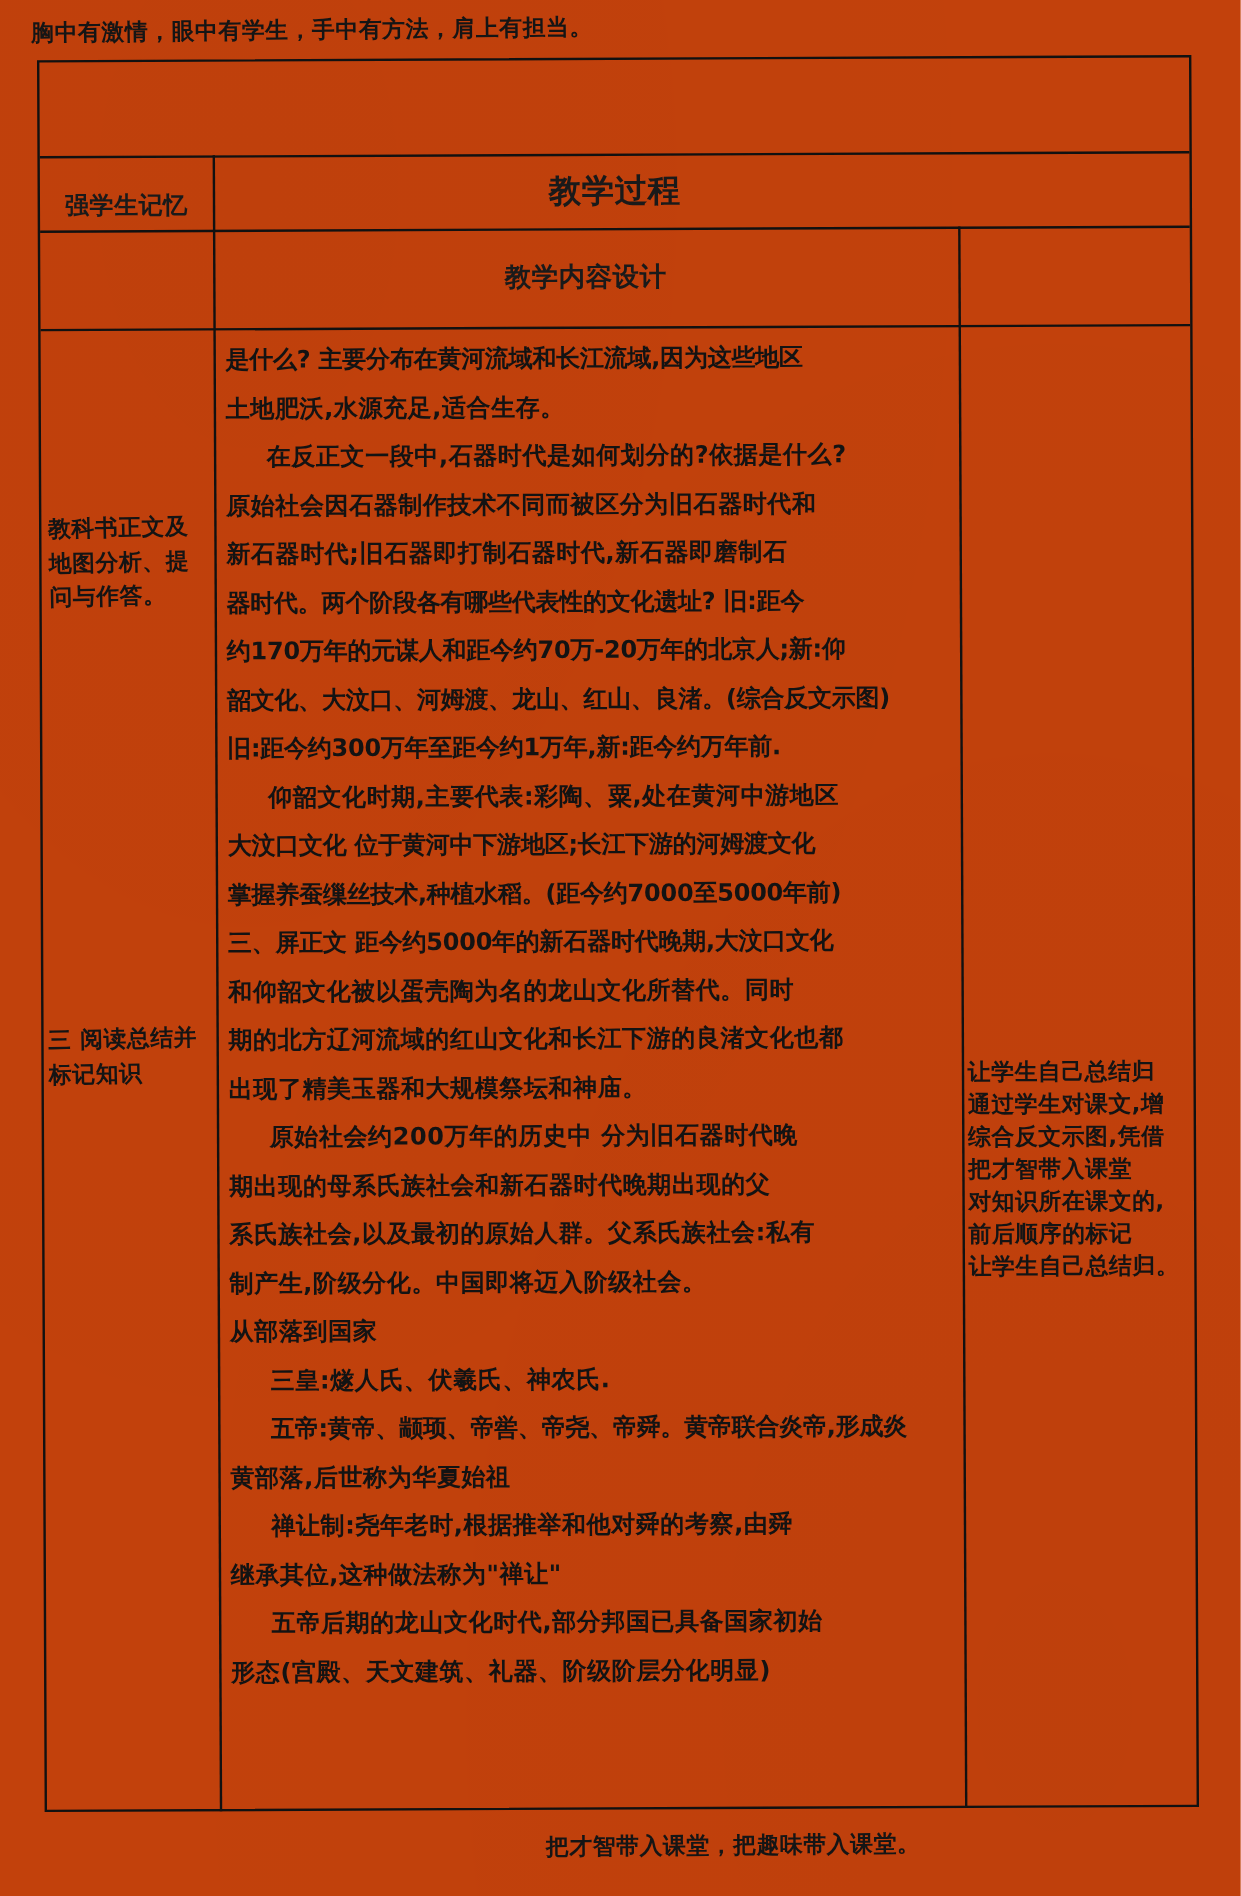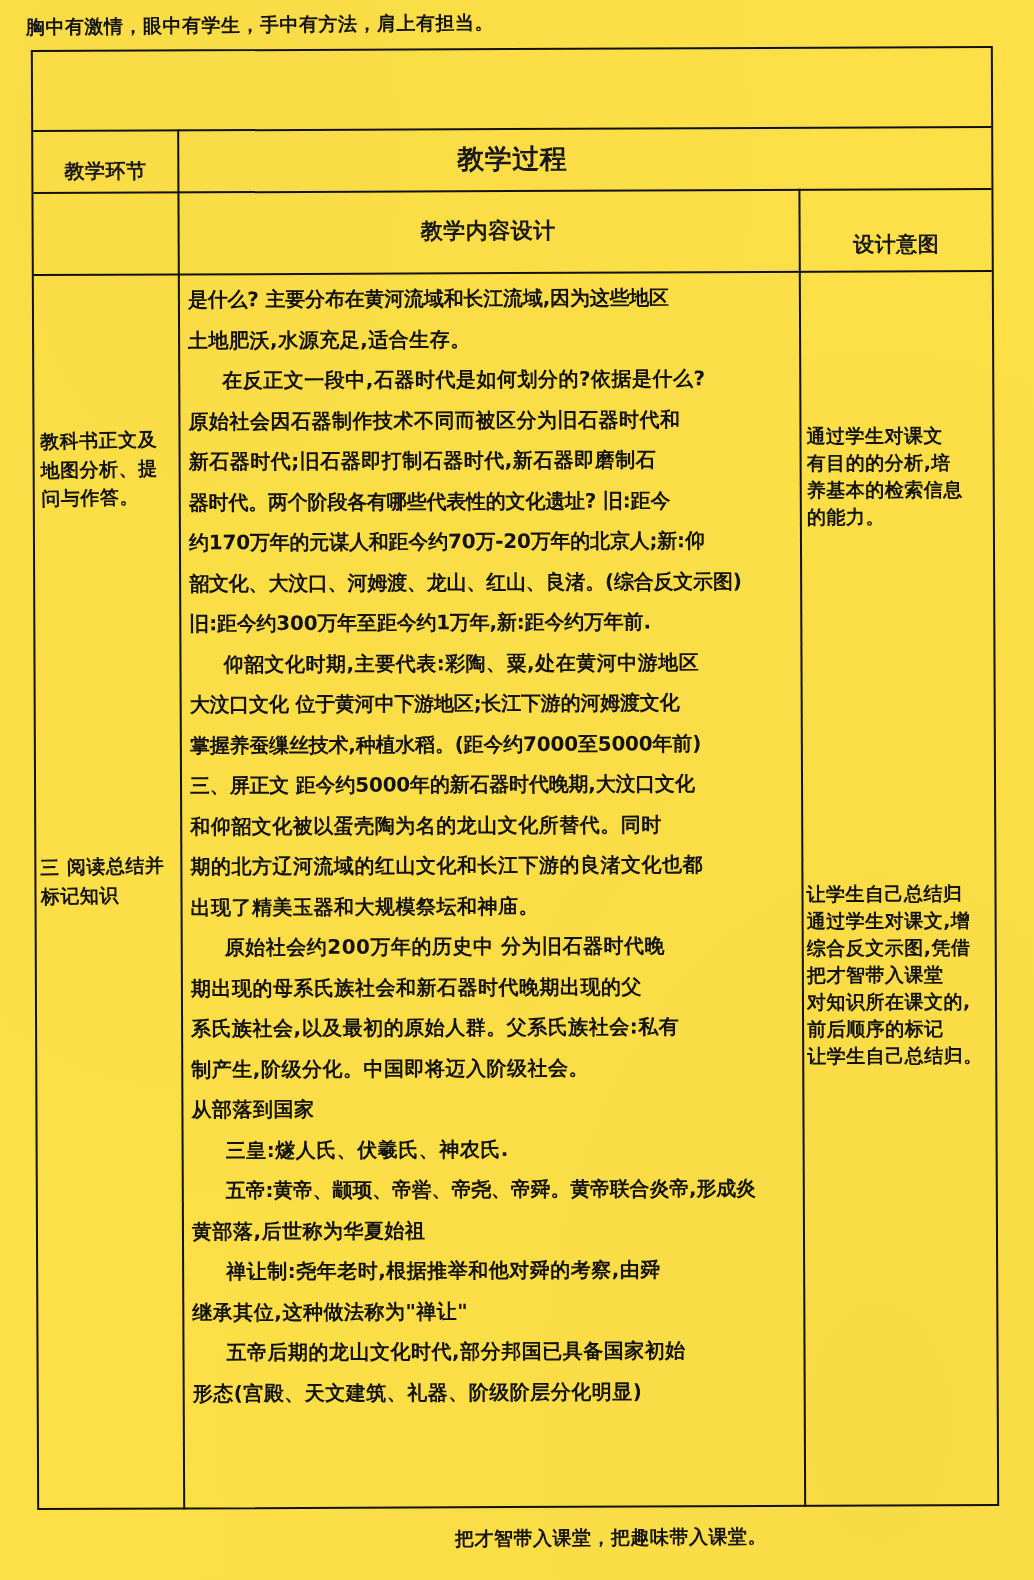--- a/index.html
+++ b/index.html
@@ -11,21 +11,21 @@
     width: 1034px;
     height: 1580px;
     font-family: "DejaVu Sans", "Liberation Sans", sans-serif;
     color: #1a1a1a;
     position: relative;
     overflow: hidden;
   }
   .page {
     position: absolute;
     inset: 0;
-    background: #fde047;
+    background: #c2410c;
   }
   
   .paper-tint {
     position: absolute;
     inset: 0;
     background:
       radial-gradient(ellipse at 20% 10%, rgba(0,0,0,0.015), transparent 60%),
       radial-gradient(ellipse at 85% 90%, rgba(0,0,0,0.02), transparent 65%);
     pointer-events: none;
   }
@@ -182,23 +182,22 @@
   <div class="motto-top handwrite">胸中有激情，眼中有学生，手中有方法，肩上有担当。</div>
 
   <div class="table-frame">
     <div class="hr-1"></div>
     <div class="hr-2"></div>
     <div class="hr-3"></div>
     <div class="vr-left"></div>
     <div class="vr-right"></div>
 
     <div class="cell-title handwrite">教学过程</div>
-    <div class="cell-head-left handwrite">教学环节</div>
+    <div class="cell-head-left handwrite">强学生记忆</div>
     <div class="cell-head-mid handwrite">教学内容设计</div>
-    <div class="cell-head-right handwrite">设计意图</div>
 
     <div class="col-stage">
       <div class="stage-item handwrite s1">教科书正文及地图分析、提问与作答。</div>
       <div class="stage-item handwrite s2">三 阅读总结并标记知识</div>
     </div>
 
     <div class="col-content handwrite" id="content-col">
         <div class="ln tight">是什么? 主要分布在黄河流域和长江流域,因为这些地区</div>
         <div class="ln">土地肥沃,水源充足,适合生存。</div>
         <div class="ln indent">在反正文一段中,石器时代是如何划分的?依据是什么?</div>
@@ -223,26 +222,20 @@
         <div class="ln indent">三皇:燧人氏、伏羲氏、神农氏.</div>
         <div class="ln indent tight">五帝:黄帝、颛顼、帝喾、帝尧、帝舜。黄帝联合炎帝,形成炎</div>
         <div class="ln">黄部落,后世称为华夏始祖</div>
         <div class="ln indent">禅让制:尧年老时,根据推举和他对舜的考察,由舜</div>
         <div class="ln">继承其位,这种做法称为"禅让"</div>
         <div class="ln indent">五帝后期的龙山文化时代,部分邦国已具备国家初始</div>
         <div class="ln">形态(宫殿、天文建筑、礼器、阶级阶层分化明显)</div>
       </div>
 
     <div class="col-intent">
-      <div class="intent-block b1" id="intent-block-1">
-          <div class="intent-line handwrite">通过学生对课文</div>
-          <div class="intent-line handwrite">有目的的分析,培</div>
-          <div class="intent-line handwrite">养基本的检索信息</div>
-          <div class="intent-line handwrite">的能力。</div>
-        </div>
       <div class="intent-block b2" id="intent-block-2">
           <div class="intent-line handwrite">让学生自己总结归</div>
           <div class="intent-line handwrite">通过学生对课文,增</div>
           <div class="intent-line handwrite">综合反文示图,凭借</div>
           <div class="intent-line handwrite">把才智带入课堂</div>
           <div class="intent-line handwrite">对知识所在课文的,</div>
           <div class="intent-line handwrite">前后顺序的标记</div>
           <div class="intent-line handwrite">让学生自己总结归。</div>
         </div>
     </div>

